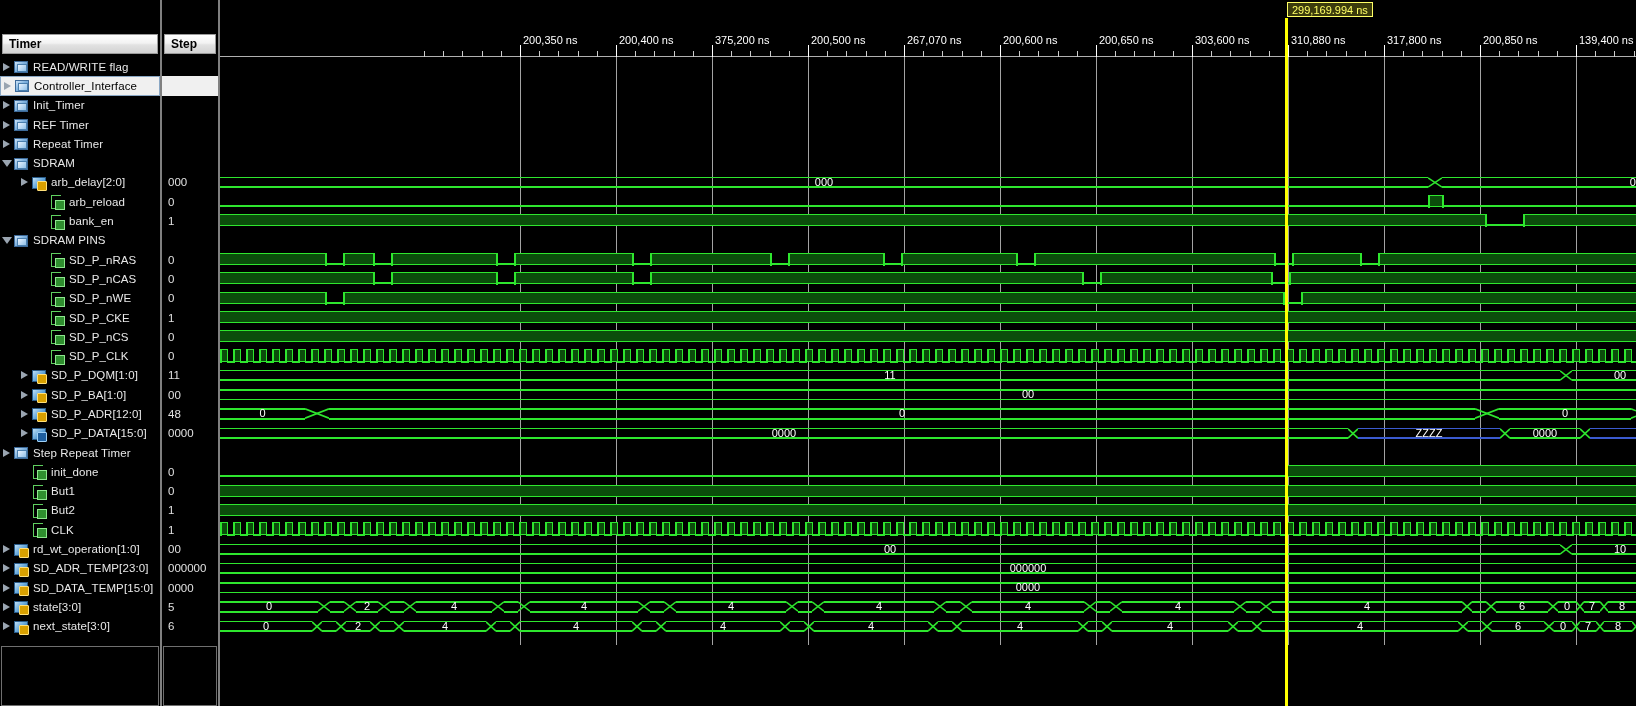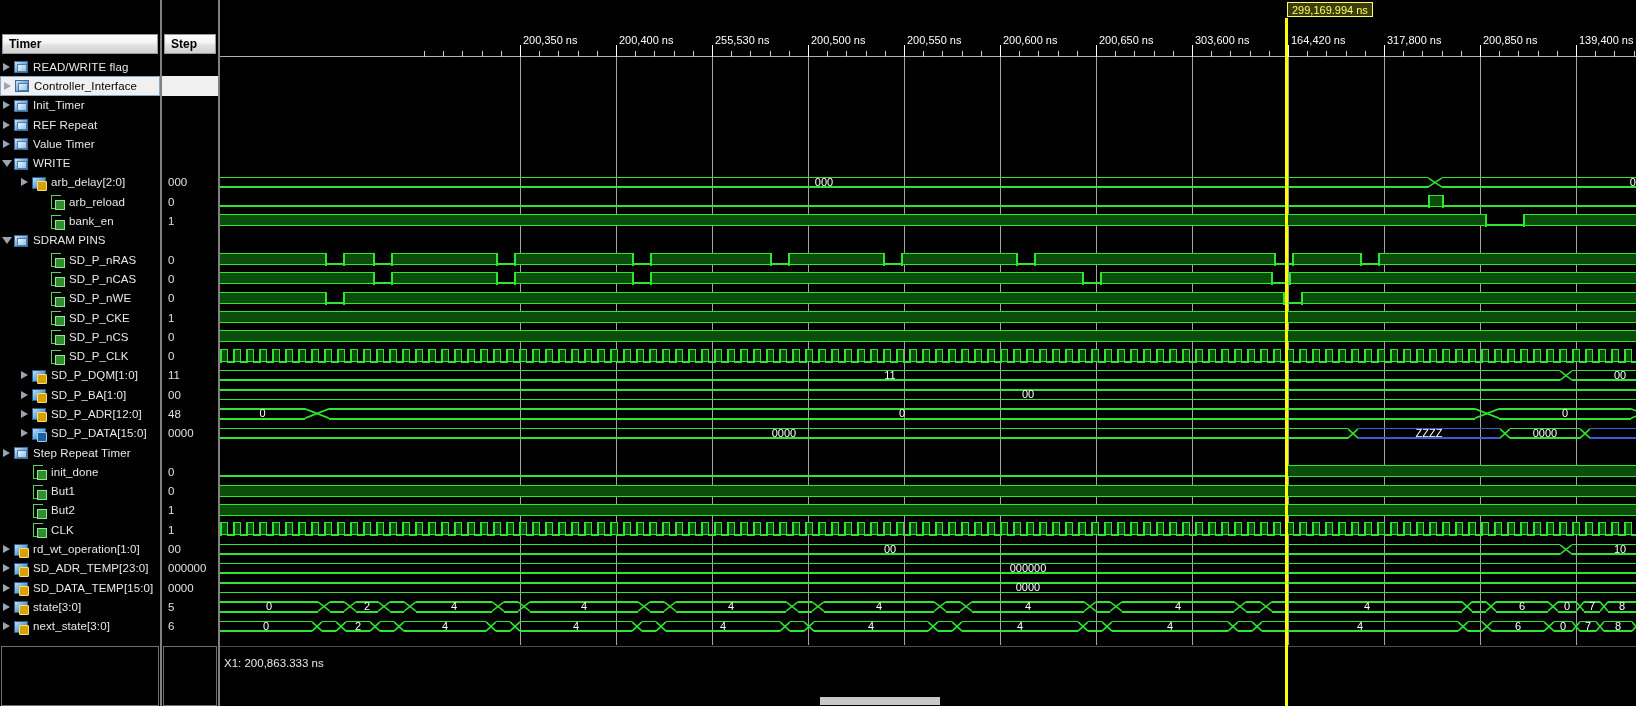--- a/index.html
+++ b/index.html
@@ -176,37 +176,37 @@
           </div>
           <div class="ico mod"></div>
           <span class="nm">Init_Timer</span>
         </div>
         <div class="srow">
           <div style="width: 0px; min-width: 0px;"></div>
           <div class="tw">
             <div class="tri"></div>
           </div>
           <div class="ico mod"></div>
-          <span class="nm">REF Repeat</span>
+          <span class="nm">REF Timer</span>
         </div>
         <div class="srow">
           <div style="width: 0px; min-width: 0px;"></div>
           <div class="tw">
             <div class="tri"></div>
           </div>
           <div class="ico mod"></div>
-          <span class="nm">Value Timer</span>
+          <span class="nm">Repeat Timer</span>
         </div>
         <div class="srow">
           <div style="width: 0px; min-width: 0px;"></div>
           <div class="tw">
             <div class="tri open"></div>
           </div>
           <div class="ico mod"></div>
-          <span class="nm">WRITE</span>
+          <span class="nm">SDRAM</span>
         </div>
         <div class="srow">
           <div style="width: 18px; min-width: 18px;"></div>
           <div class="tw">
             <div class="tri"></div>
           </div>
           <div class="ico bus"></div>
           <span class="nm">arb_delay[2:0]</span>
         </div>
         <div class="srow">
@@ -563,33 +563,33 @@
         <div class="tickmin" style="left: 1336.8px;"></div>
         <div class="tickmin" style="left: 1356px;"></div>
         <div class="tickmin" style="left: 1375.2px;"></div>
         <div class="tickmin" style="left: 1394.4px;"></div>
         <div class="tickmin" style="left: 1413.6px;"></div>
         <div class="tickmaj" style="left: 300px;"></div>
         <div class="tlabel" style="left: 300px;">200,350 ns</div>
         <div class="tickmaj" style="left: 396px;"></div>
         <div class="tlabel" style="left: 396px;">200,400 ns</div>
         <div class="tickmaj" style="left: 492px;"></div>
-        <div class="tlabel" style="left: 492px;">255,530 ns</div>
+        <div class="tlabel" style="left: 492px;">375,200 ns</div>
         <div class="tickmaj" style="left: 588px;"></div>
         <div class="tlabel" style="left: 588px;">200,500 ns</div>
         <div class="tickmaj" style="left: 684px;"></div>
-        <div class="tlabel" style="left: 684px;">200,550 ns</div>
+        <div class="tlabel" style="left: 684px;">267,070 ns</div>
         <div class="tickmaj" style="left: 780px;"></div>
         <div class="tlabel" style="left: 780px;">200,600 ns</div>
         <div class="tickmaj" style="left: 876px;"></div>
         <div class="tlabel" style="left: 876px;">200,650 ns</div>
         <div class="tickmaj" style="left: 972px;"></div>
         <div class="tlabel" style="left: 972px;">303,600 ns</div>
         <div class="tickmaj" style="left: 1068px;"></div>
-        <div class="tlabel" style="left: 1068px;">164,420 ns</div>
+        <div class="tlabel" style="left: 1068px;">310,880 ns</div>
         <div class="tickmaj" style="left: 1164px;"></div>
         <div class="tlabel" style="left: 1164px;">317,800 ns</div>
         <div class="tickmaj" style="left: 1260px;"></div>
         <div class="tlabel" style="left: 1260px;">200,850 ns</div>
         <div class="tickmaj" style="left: 1356px;"></div>
         <div class="tlabel" style="left: 1356px;">139,400 ns</div>
       </div>
     <div id="wave-body">
         <div class="gridline" style="left: 300px;"></div>
         <div class="gridline" style="left: 396px;"></div>
@@ -2083,18 +2083,14 @@
               <path d="M0,0.8 L8,10.2" stroke="#2ee62e" stroke-width="1.6" fill="none"></path>
               <path d="M0,10.2 L8,0.8" stroke="#2ee62e" stroke-width="1.6" fill="none"></path>
             </svg>
           </div>
         </div>
       </div>
     <div id="cursor-flag" style="left: 1067px;">299,169.994 ns</div>
     <div id="cursor-line" style="left: 1065px;"></div>
   </div>
 
-  <div id="status">
-    <span class="stxt">X1: 200,863.333 ns</span>
-    <div id="hscroll"></div>
-  </div>
 
 </div>
 
 </body></html>

